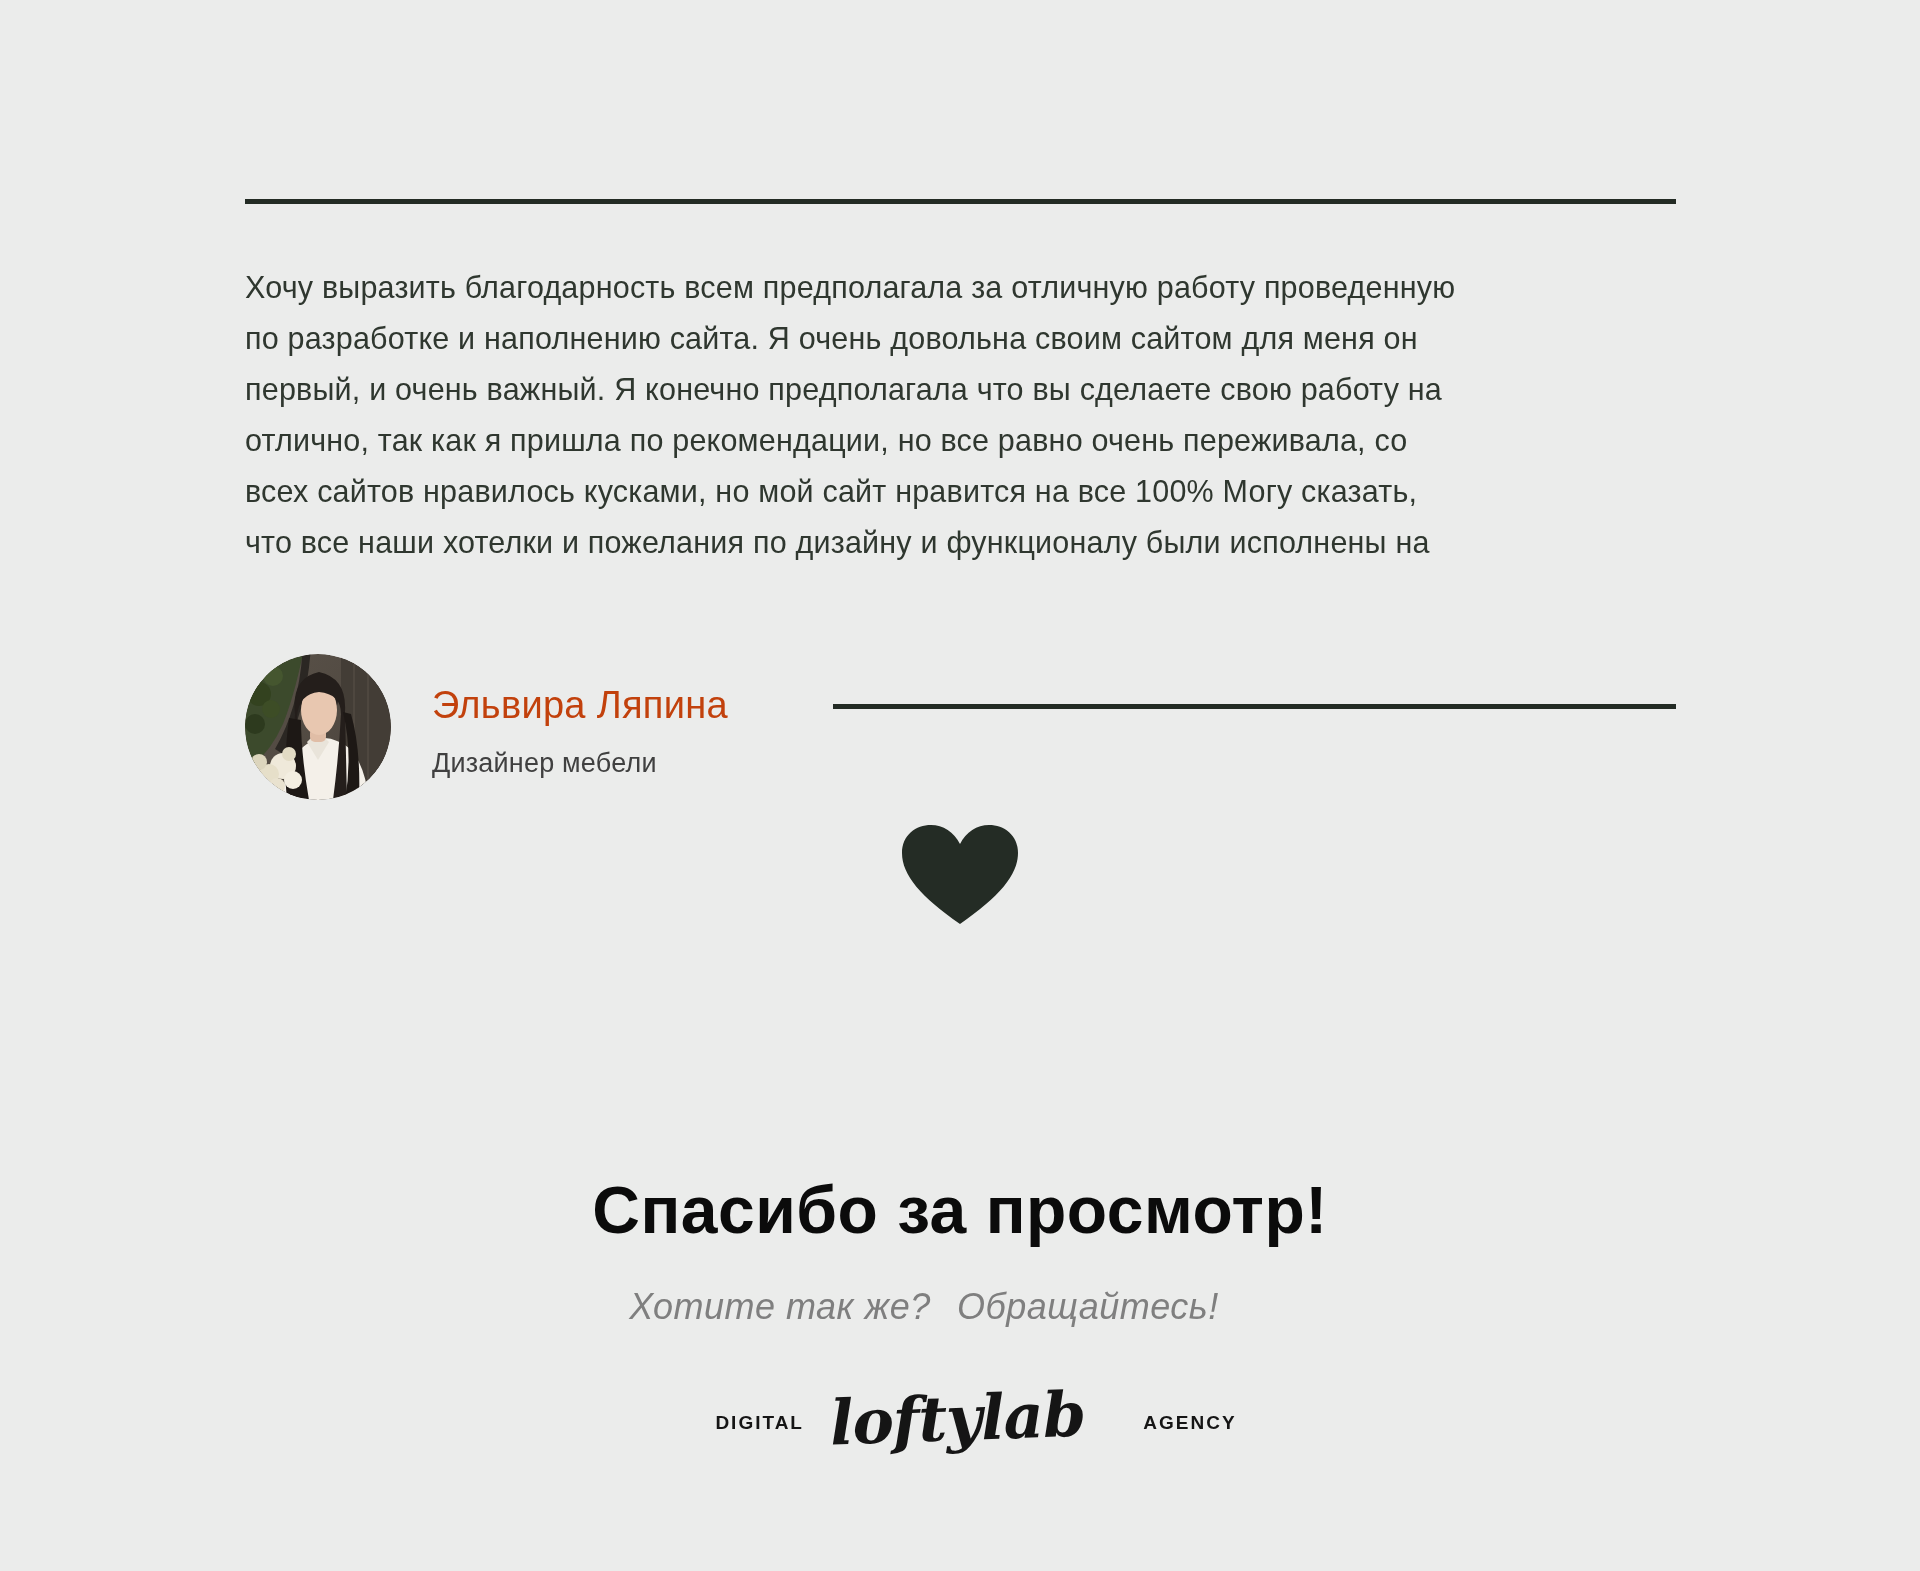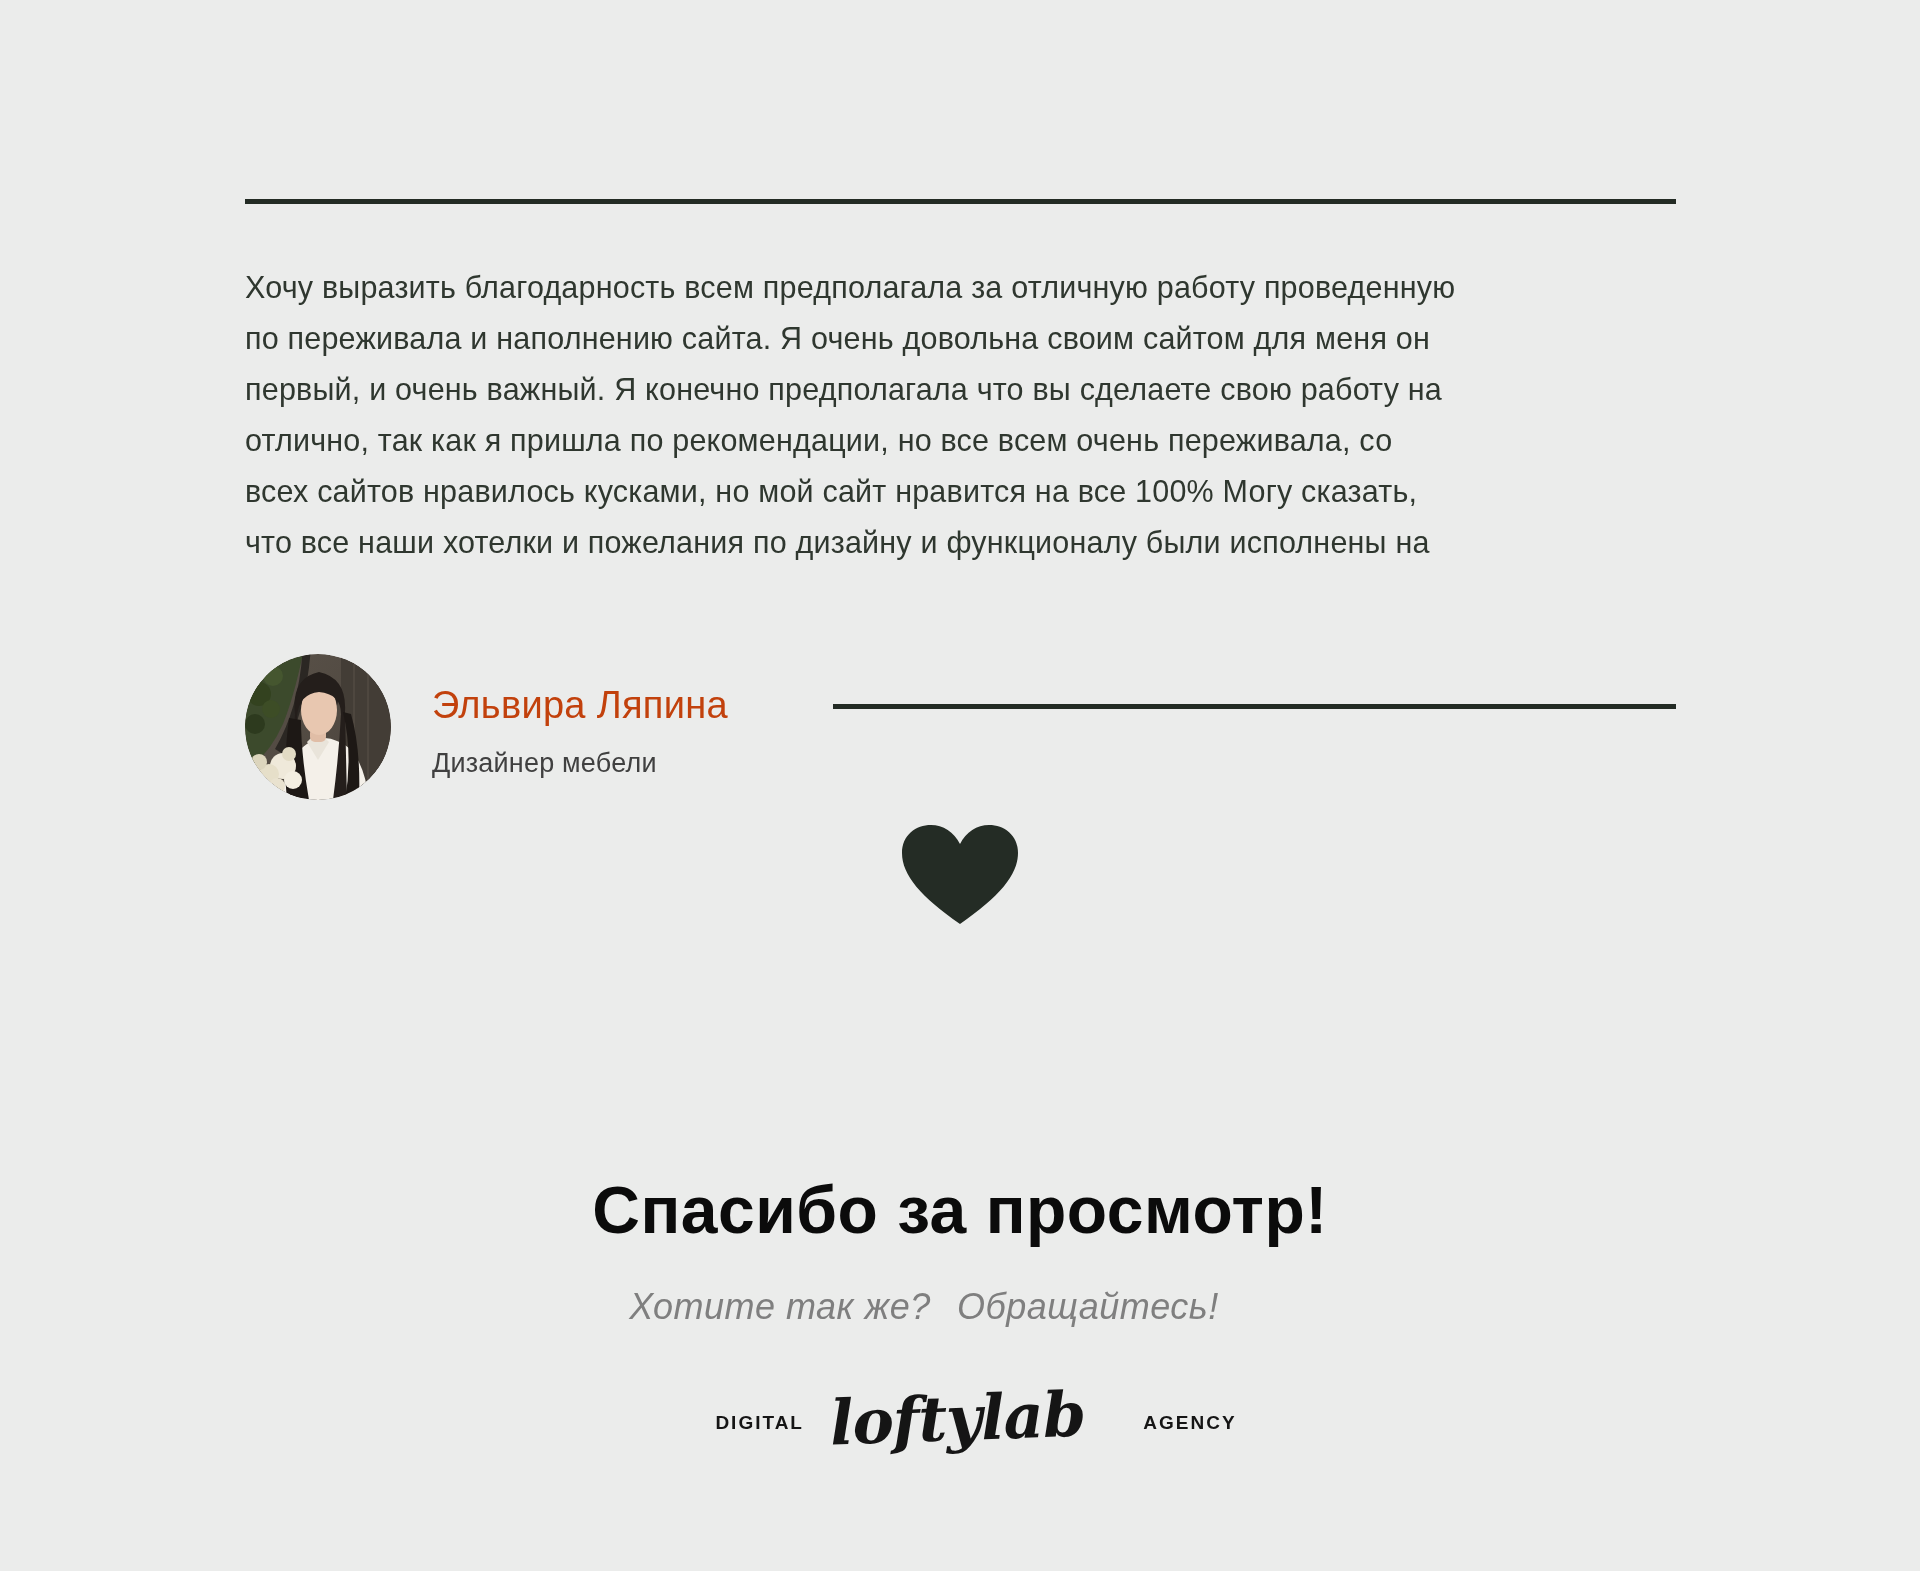--- a/index.html
+++ b/index.html
@@ -125,23 +125,23 @@
 </style>
 </head>
 <body>
 
 <div class="slide">
 
   <div class="top-rule"></div>
 
   <div class="testimonial">
     <div class="t-line">Хочу выразить благодарность всем предполагала за отличную работу проведенную</div>
-    <div class="t-line">по переживала и наполнению сайта. Я очень довольна своим сайтом для меня он</div>
+    <div class="t-line">по разработке и наполнению сайта. Я очень довольна своим сайтом для меня он</div>
     <div class="t-line">первый, и очень важный. Я конечно предполагала что вы сделаете свою работу на</div>
-    <div class="t-line">отлично, так как я пришла по рекомендации, но все всем очень переживала, со</div>
+    <div class="t-line">отлично, так как я пришла по рекомендации, но все равно очень переживала, со</div>
     <div class="t-line">всех сайтов нравилось кусками, но мой сайт нравится на все 100% Могу сказать,</div>
     <div class="t-line">что все наши хотелки и пожелания по дизайну и функционалу были исполнены на</div>
   </div>
 
   <div class="author">
     <div class="avatar">
       <svg width="146" height="146" viewBox="0 0 146 146" xmlns="http://www.w3.org/2000/svg">
         <defs>
           <clipPath id="avclip">
               <circle cx="73" cy="73" r="73"></circle>

